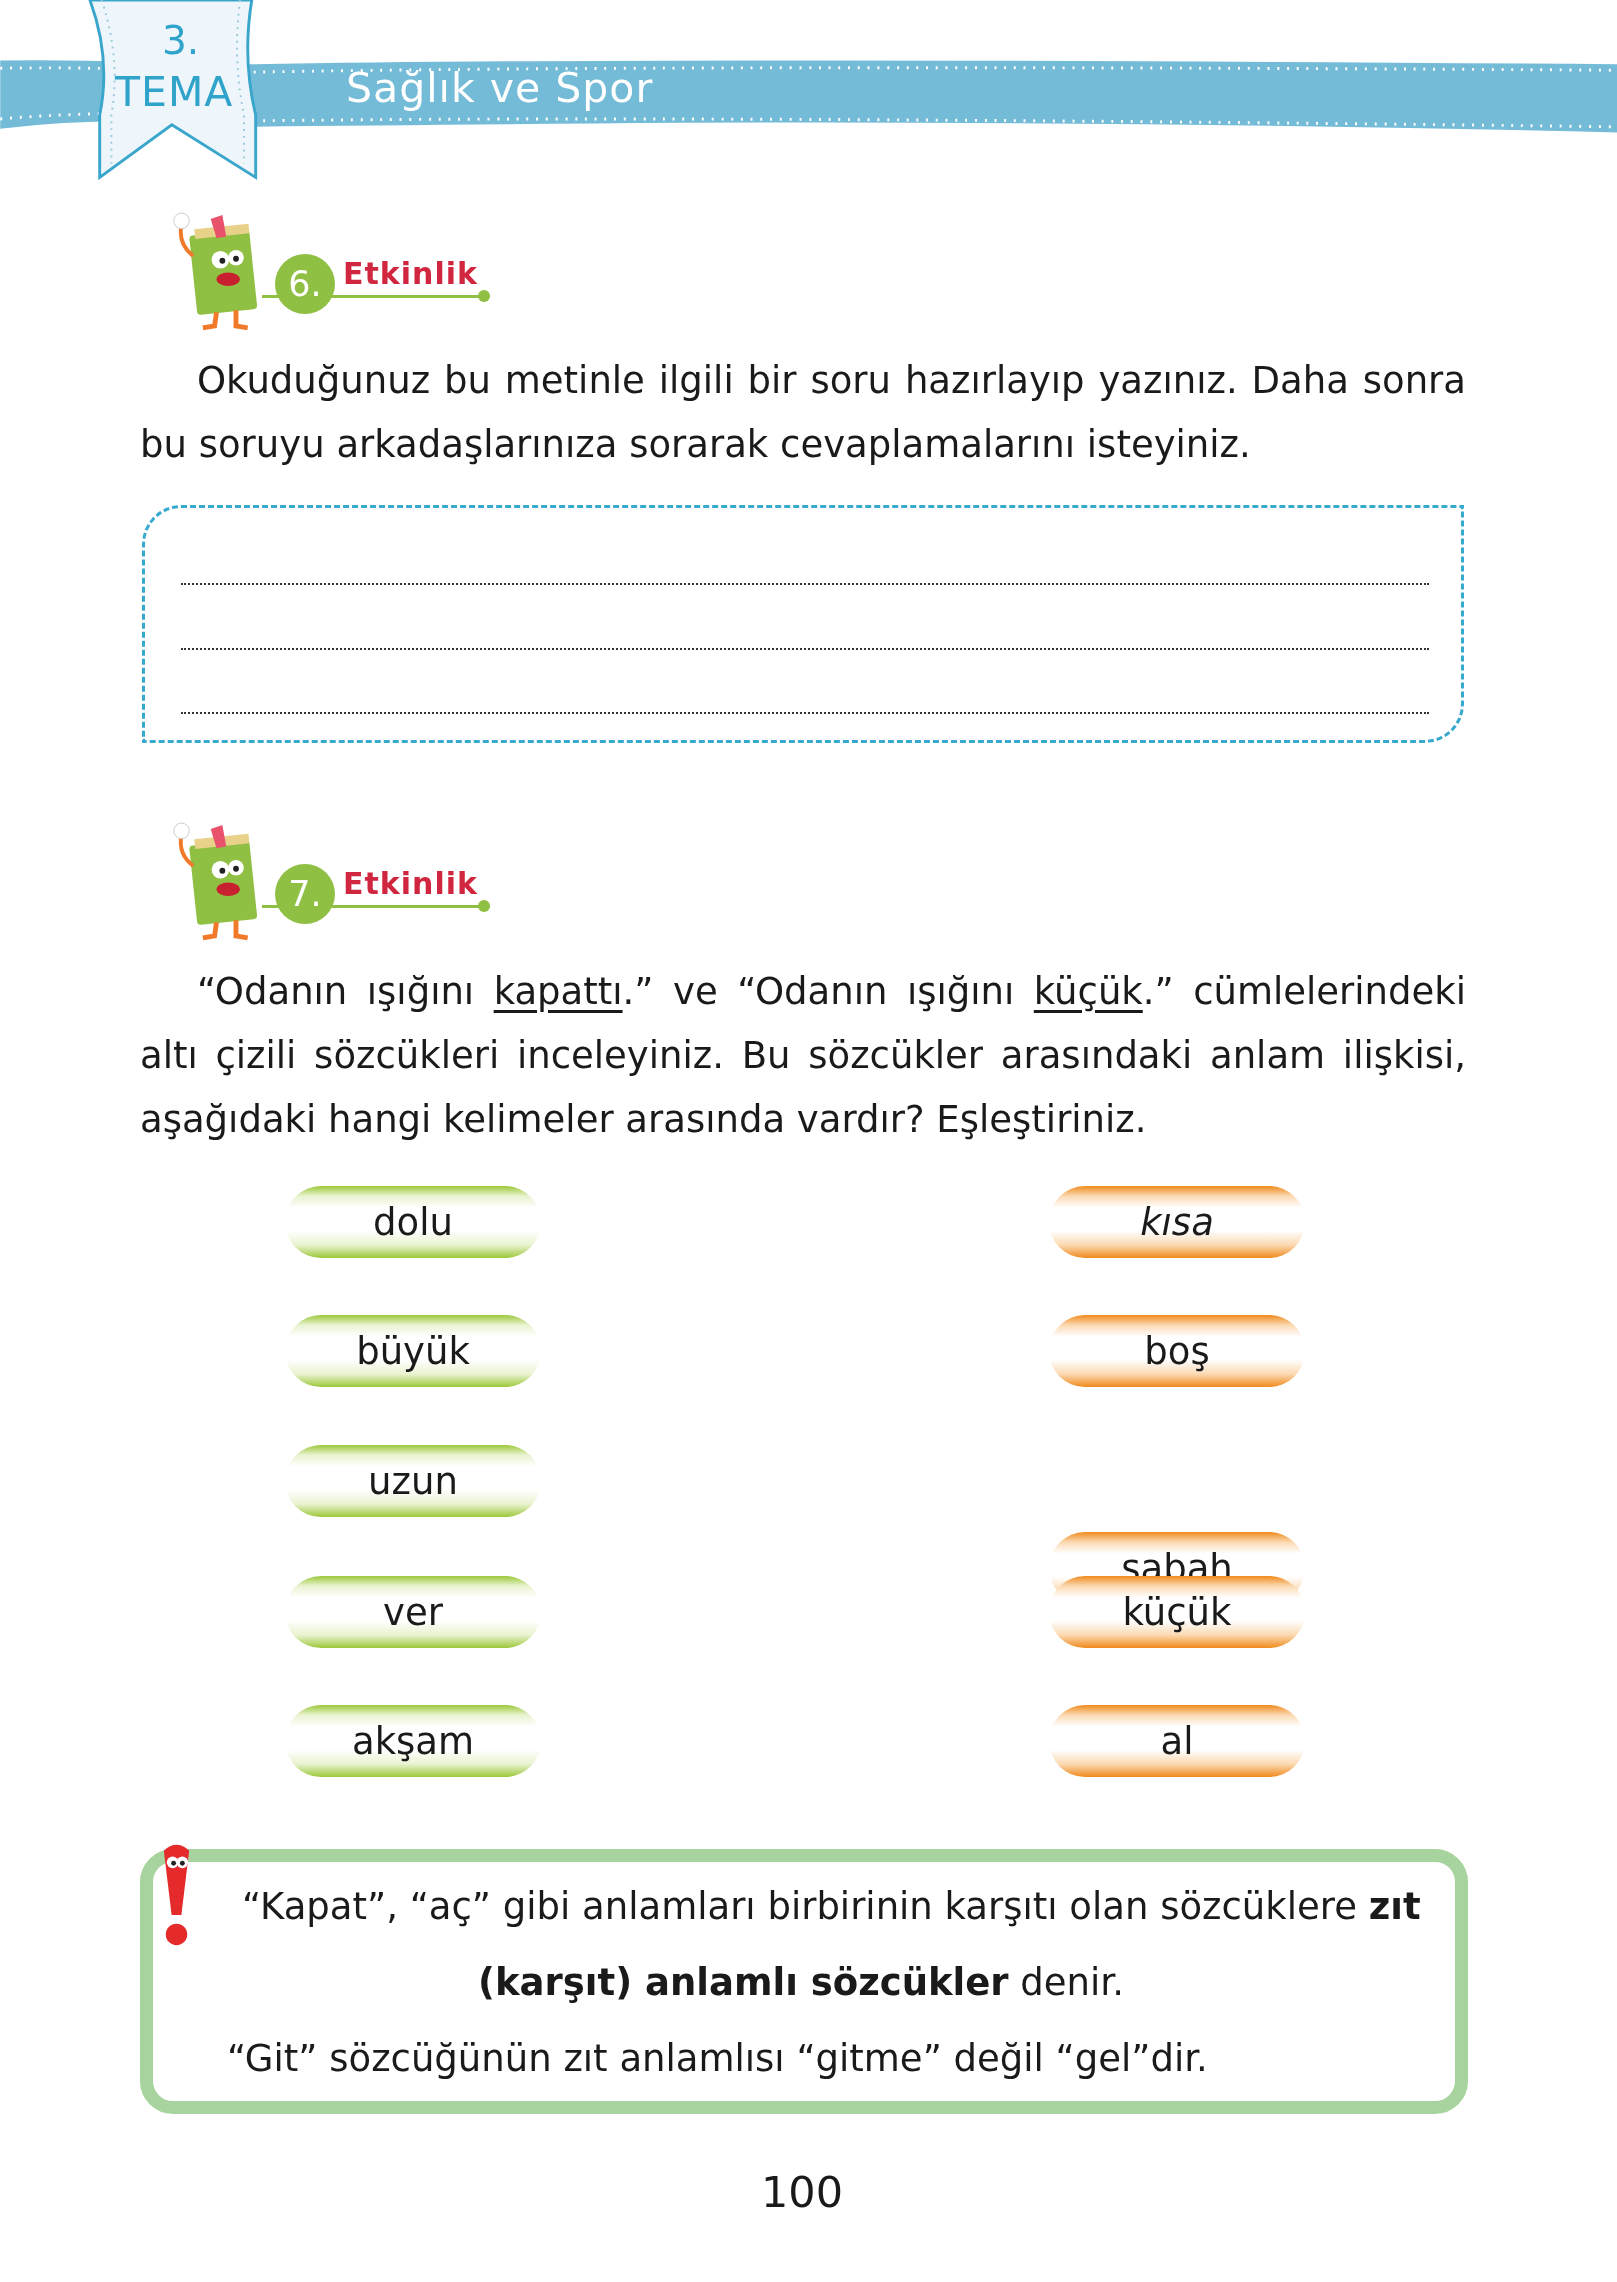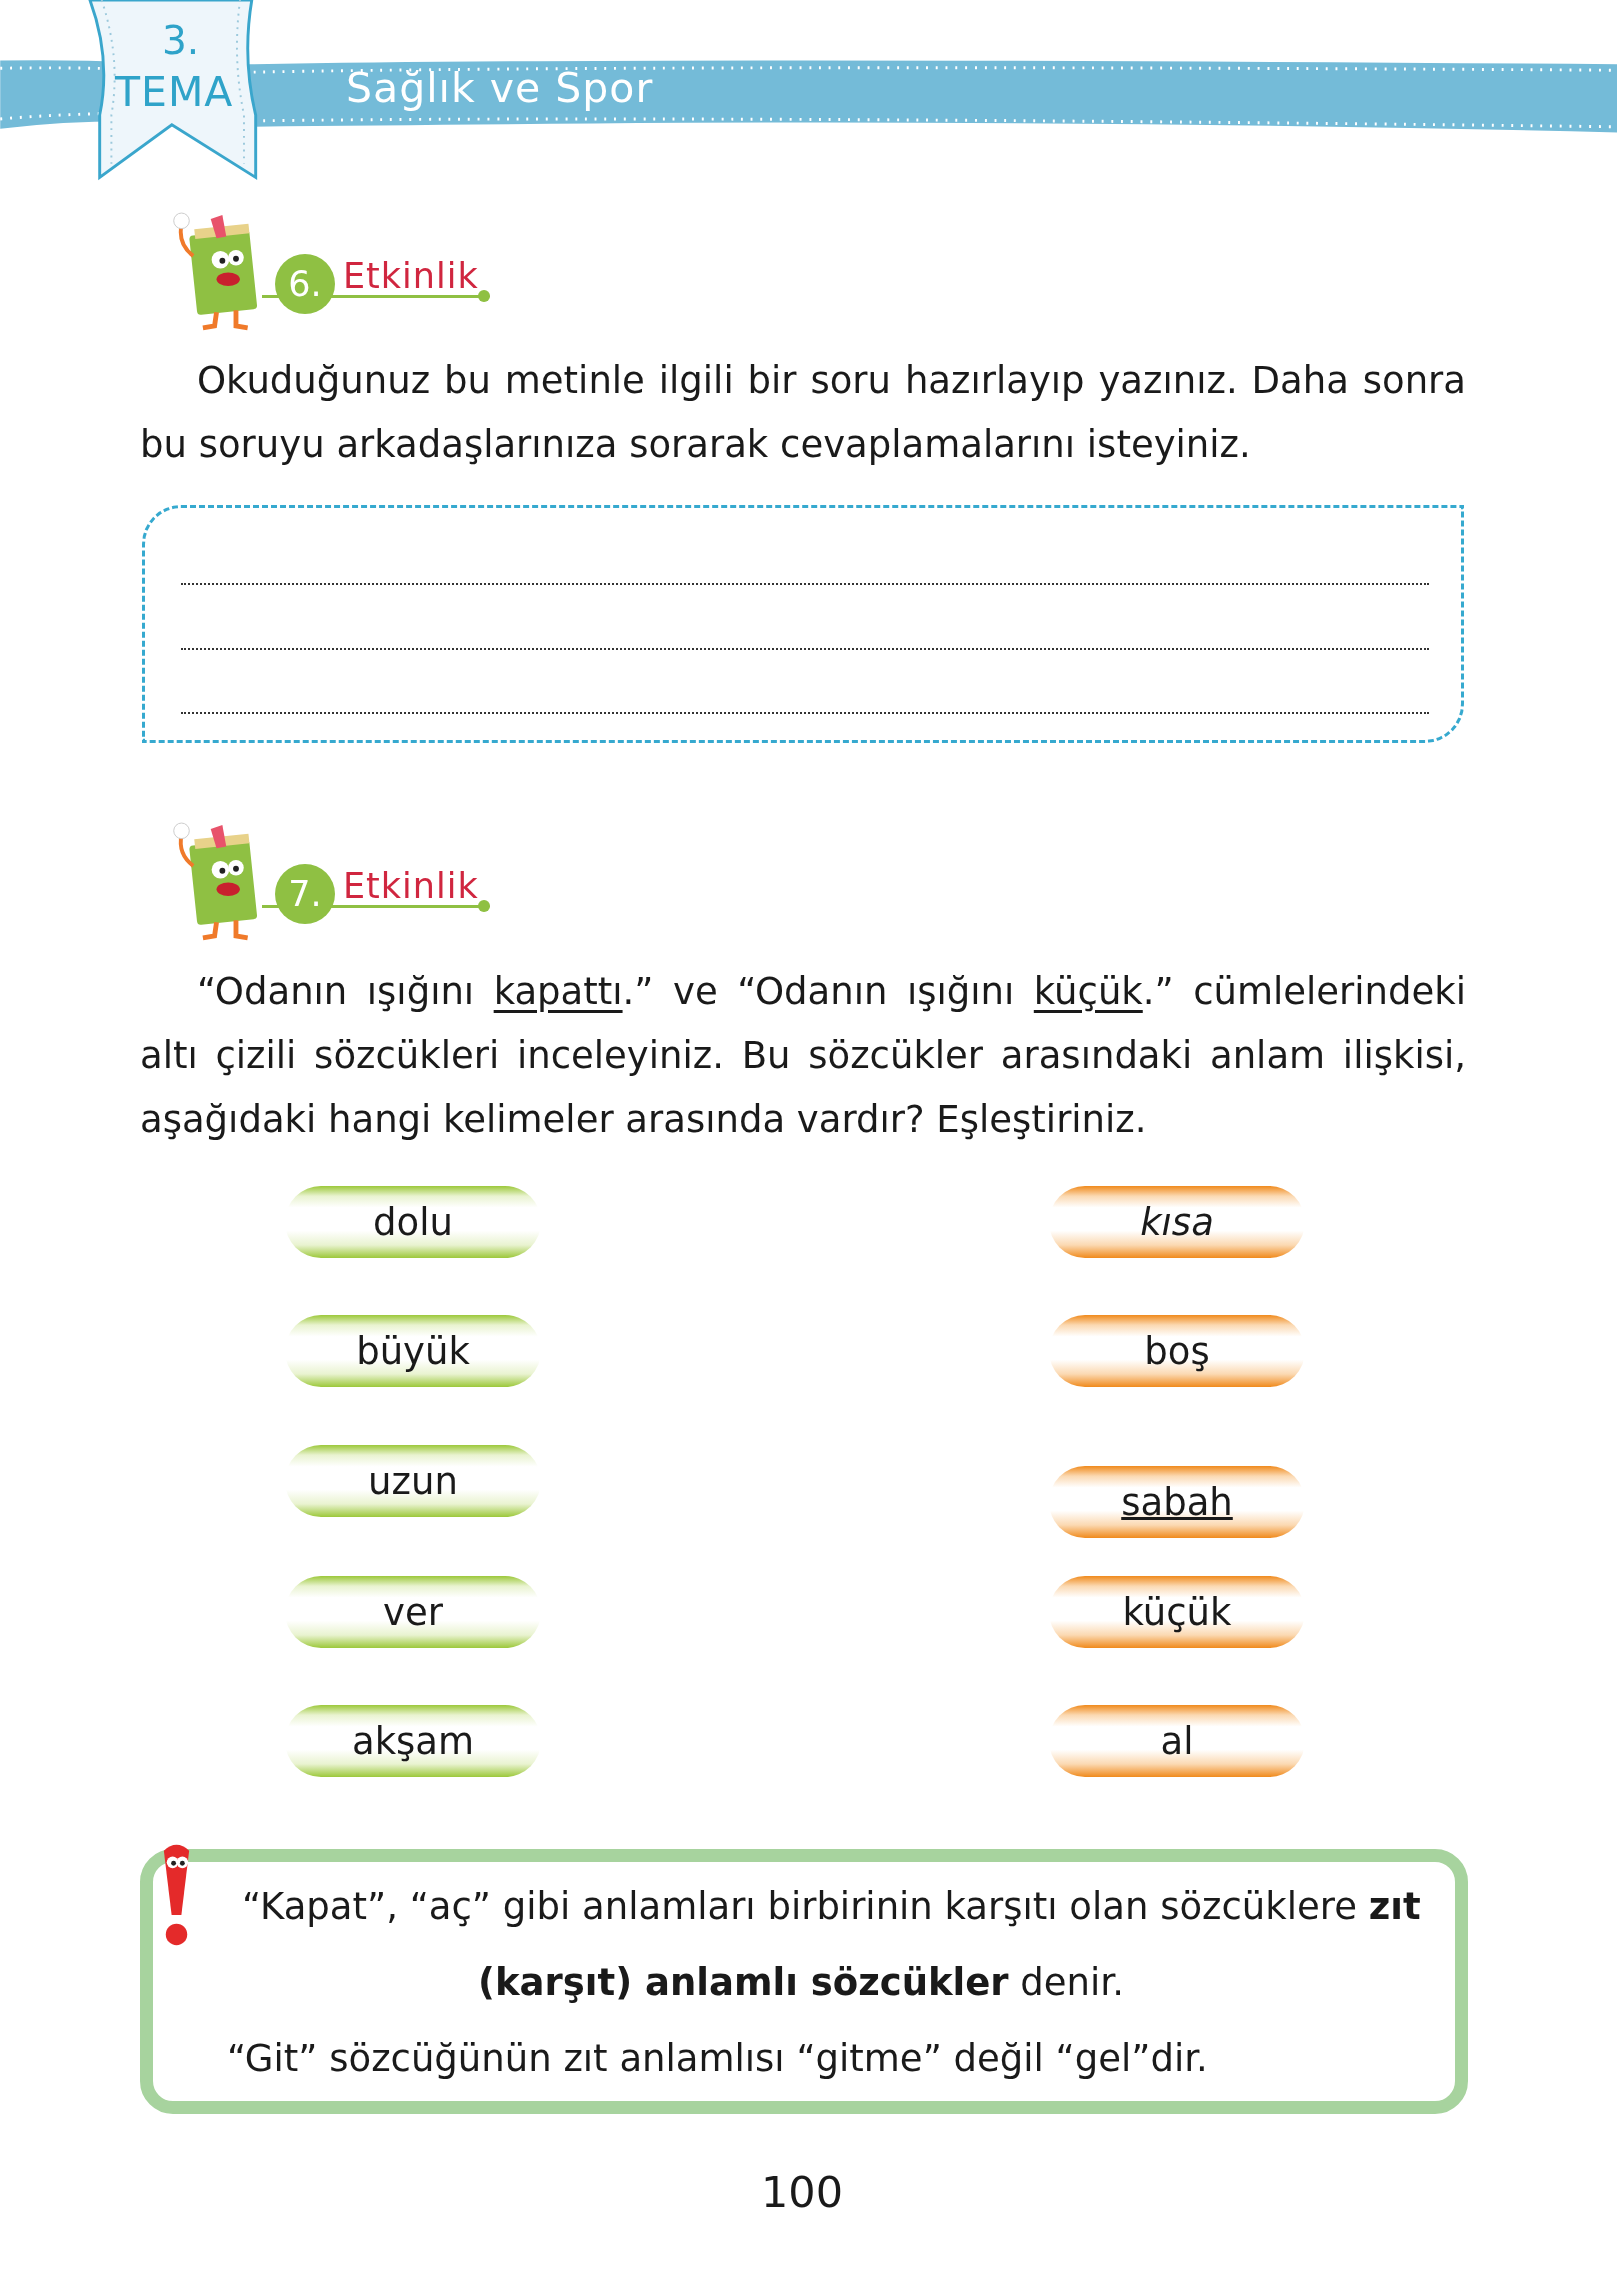--- a/index.html
+++ b/index.html
@@ -12,21 +12,21 @@
   .ribbon-title { left: 346px; top: 64px; font-size: 41px; color: #ffffff; letter-spacing: 1px; }
   .tema-num { left: 162px; top: 17.6px; font-size: 39px; color: #2fa3c9; }
   .tema-label { left: 115px; top: 68px; font-size: 41px; color: #2fa3c9; letter-spacing: 1px; }
 
   
   .act-head { width: 351px; height: 127px; }
   .act-circle { width: 60px; height: 60px; border-radius: 50%; background: #8fc043;
                 color: #fff; font-size: 35px; text-align: center; line-height: 60px; }
   .act-line { height: 2.9px; background: #8fc043; }
   .act-dot { width: 11.7px; height: 11.7px; border-radius: 50%; background: #8fc043; }
-  .act-label { font-size: 35px; color: #d0263f; font-weight: normal; letter-spacing: 1px; }
+  .act-label { font-size: 30px; color: #d0263f; font-weight: bold; letter-spacing: 1px; }
 
   
   .para { font-size: 37px; line-height: 64px; text-align: justify; color: #1a1a1a; }
   .indent { text-indent: 57px; }
   .u { text-decoration: underline; text-underline-offset: 5.9px; }
 
   
   .answer-box { left: 142px; top: 505px; width: 1322px; height: 238px;
                 border: 3.9px dashed #36a9cf; border-radius: 39px 0 39px 0; box-sizing: border-box; }
   .dotline { left: 181px; width: 1248px; border-bottom: 2.9px dotted #333; height: 0; }
@@ -116,21 +116,21 @@
 <div class="abs para indent" style="left:140px; top:960px; width:1326px;"><span>“Odanın ışığını </span><span class="u">kapattı</span><span>.” ve “Odanın ışığını </span><span class="u">küçük</span><span>.” cümlelerindeki altı çizili sözcükleri inceleyiniz. Bu sözcükler arasındaki anlam ilişkisi, aşağıdaki hangi kelimeler arasında vardır? Eşleştiriniz.</span></div>
 
 <div class="abs pill green" style="left:285px; top:1186px;">dolu</div>
 <div class="abs pill green" style="left:285px; top:1315px;">büyük</div>
 <div class="abs pill green" style="left:285px; top:1445px;">uzun</div>
 <div class="abs pill green" style="left:285px; top:1576px;">ver</div>
 <div class="abs pill green" style="left:285px; top:1705px;">akşam</div>
 
 <div class="abs pill orange" style="left:1049px; top:1186px;font-style:italic;">kısa</div>
 <div class="abs pill orange" style="left:1049px; top:1315px;text-align:right;">boş</div>
-<div class="abs pill orange" style="left:1049px; top:1466px;text-decoration:underline;">sabah</div>
+<div class="abs pill orange" style="left:1049px; top:1532px;text-decoration:underline;">sabah</div>
 <div class="abs pill orange" style="left:1049px; top:1576px;">küçük</div>
 <div class="abs pill orange" style="left:1049px; top:1705px;">al</div>
 
 <div class="abs info-box"></div>
 <svg class="abs" style="left:154px; top:1837px;" width="45" height="113" viewBox="0 0 46 116">
   <path d="M10 14 Q 23 2 36 14 L 28 80 L 18 80 Z" fill="#e42a2a"></path>
   <circle cx="19" cy="26" r="6" fill="#fff"></circle>
     <circle cx="29" cy="26" r="6" fill="#fff"></circle>
   <circle cx="20" cy="27" r="2.5" fill="#222"></circle>
     <circle cx="29" cy="27" r="2.5" fill="#222"></circle>

